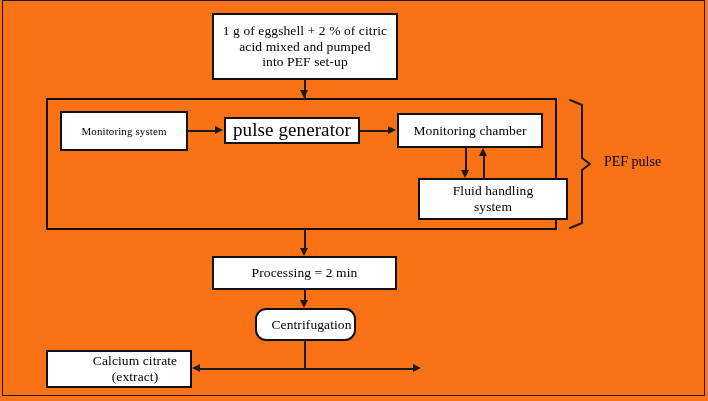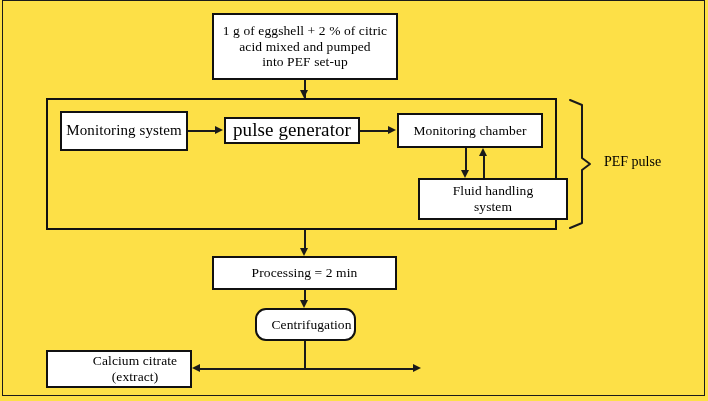--- a/index.html
+++ b/index.html
@@ -4,21 +4,21 @@
 <style>
   html, body {
     margin: 0;
     padding: 0;
     background: #ffffff;
   }
   #canvas {
     position: relative;
     width: 708px;
     height: 401px;
-    background: #fde047;
+    background: #f97316;
     font-family: "Liberation Serif", "DejaVu Serif", serif;
     overflow: hidden;
   }
   #outer-frame {
     position: absolute;
     left: 2px;
     top: 0px;
     width: 703px;
     height: 396px;
     border: 1.5px solid #1a1a1a;
@@ -102,21 +102,21 @@
     <span class="node-text">1 g of eggshell + 2 % of citric
 acid mixed and pumped
 into PEF set-up</span>
   </div>
 
   <div class="edge-v" style="left:304px; top:80px; height:20px;"></div>
   <div class="arrow arrow-down" style="left:299.5px; top:90px;"></div>
 
   <div class="group-box" style="left:46px; top:98px; width:511px; height:132px;"></div>
 
-  <div class="node" style="left:60px; top:111px; width:128px; height:40px; font-size:15px;">
+  <div class="node" style="left:60px; top:111px; width:128px; height:40px; font-size:11px;">
     <span class="node-text">Monitoring system</span>
   </div>
 
   <div class="edge-h" style="left:188px; top:130px; width:29px;"></div>
   <div class="arrow arrow-right" style="left:215px; top:126.3px;"></div>
 
   <div class="node" style="left:224px; top:117px; width:136px; height:27px; font-size:19px;">
     <span class="node-text">pulse generator</span>
   </div>
 

